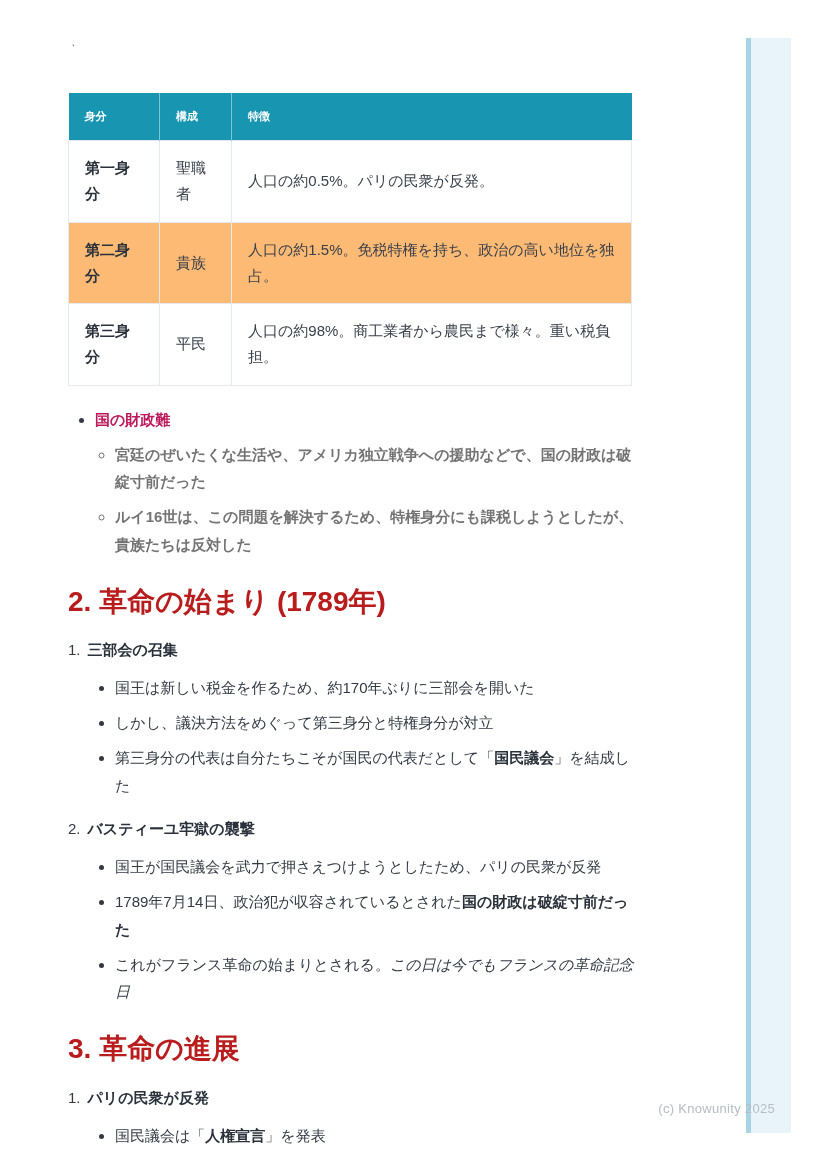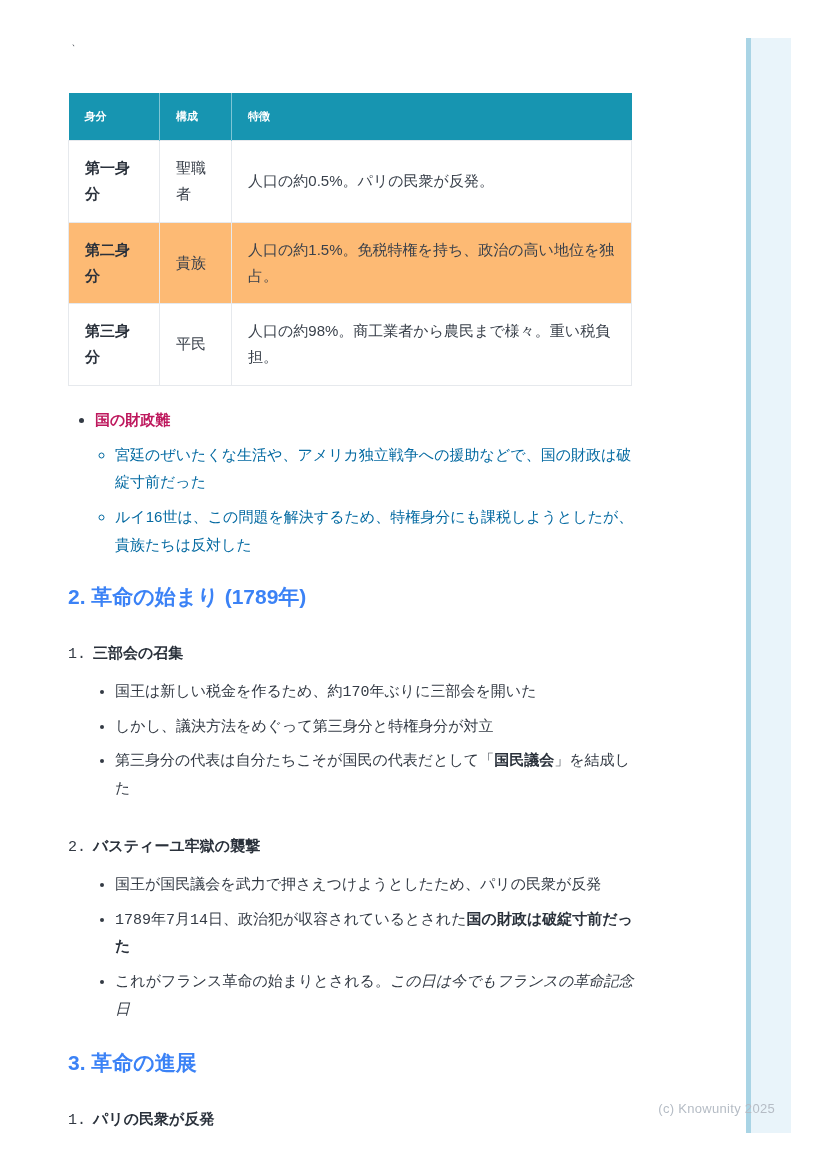--- a/index.html
+++ b/index.html
@@ -78,30 +78,31 @@
   ul.l1 > li { line-height: 1.87; }
   .l1-title { font-weight: 700; color: #be185d; }
   ul.l2 {
     list-style: circle;
     margin: 6px 0 0 0;
     padding-left: 20px;
   }
   ul.l2 > li {
     margin-top: 7px;
     line-height: 1.85;
-    color: #0369a1;
+    color: #737373;
+    font-weight: bold;
   }
   h2.section {
-    color: #3b82f6;
-    font-size: 21px;
+    color: #b91c1c;
+    font-size: 28px;
     font-weight: 700;
     margin: 24px 0 0 0;
     line-height: 1.35;
   }
-  .oitem { margin-top: 32px; font-family: Liberation Mono, monospace; }
+  .oitem { margin-top: 18px; }
   .oitem-header { font-size: 15px; line-height: 1.6; }
   .onum { color: #333a44; margin-right: 7px; }
   .oitem-title { font-weight: 700; color: #2a313b; }
   ul.bullets {
     list-style: disc;
     margin: 12px 0 0 0;
     padding-left: 47px;
   }
   ul.bullets > li {
     margin-top: 7px;
@@ -197,19 +198,22 @@
         <li><span>これがフランス革命の始まりとされる。</span><em>この日は今でもフランスの革命記念日</em></li>
       </ul>
     </div>
 
     <h2 class="section">3. 革命の進展</h2>
 
     <div class="oitem">
       <div class="oitem-header">
         <span class="onum">1.</span><span class="oitem-title">パリの民衆が反発</span>
       </div>
+      <ul class="bullets">
+        <li><span>国民議会は「</span><strong>人権宣言</strong><span>」を発表</span></li>
+      </ul>
     </div>
 
   </div>
 
   <div class="footer-credit">(c) Knowunity 2025</div>
 
 </div>
 
 </body></html>

